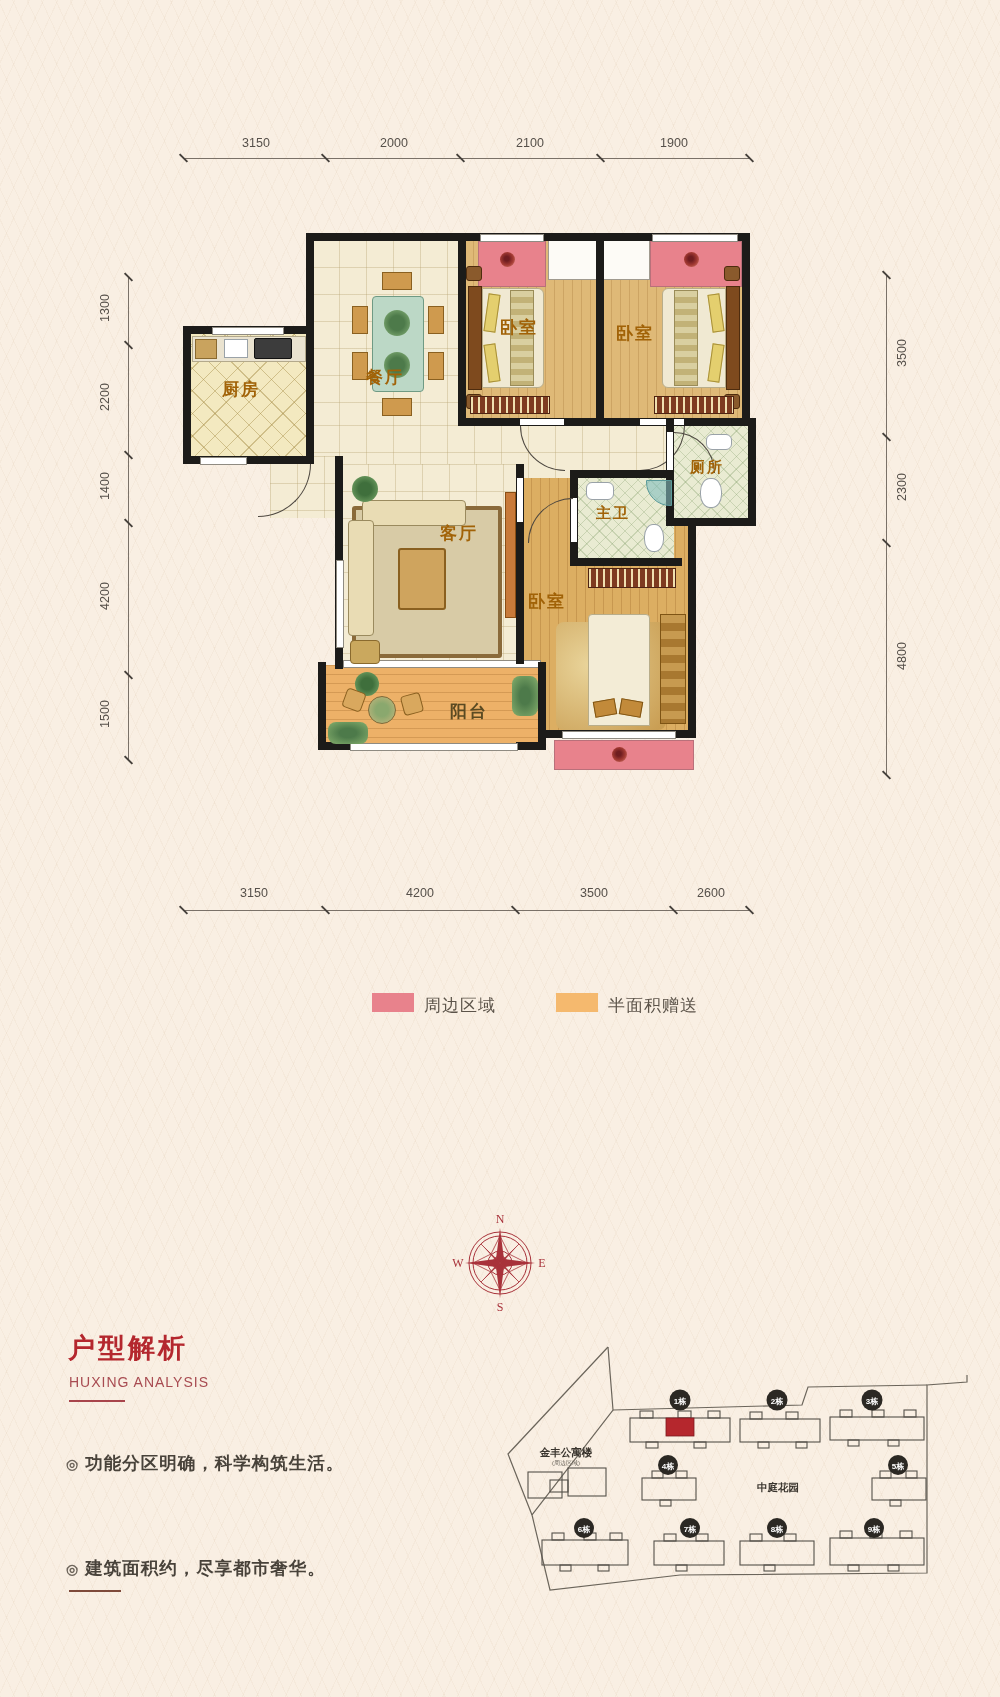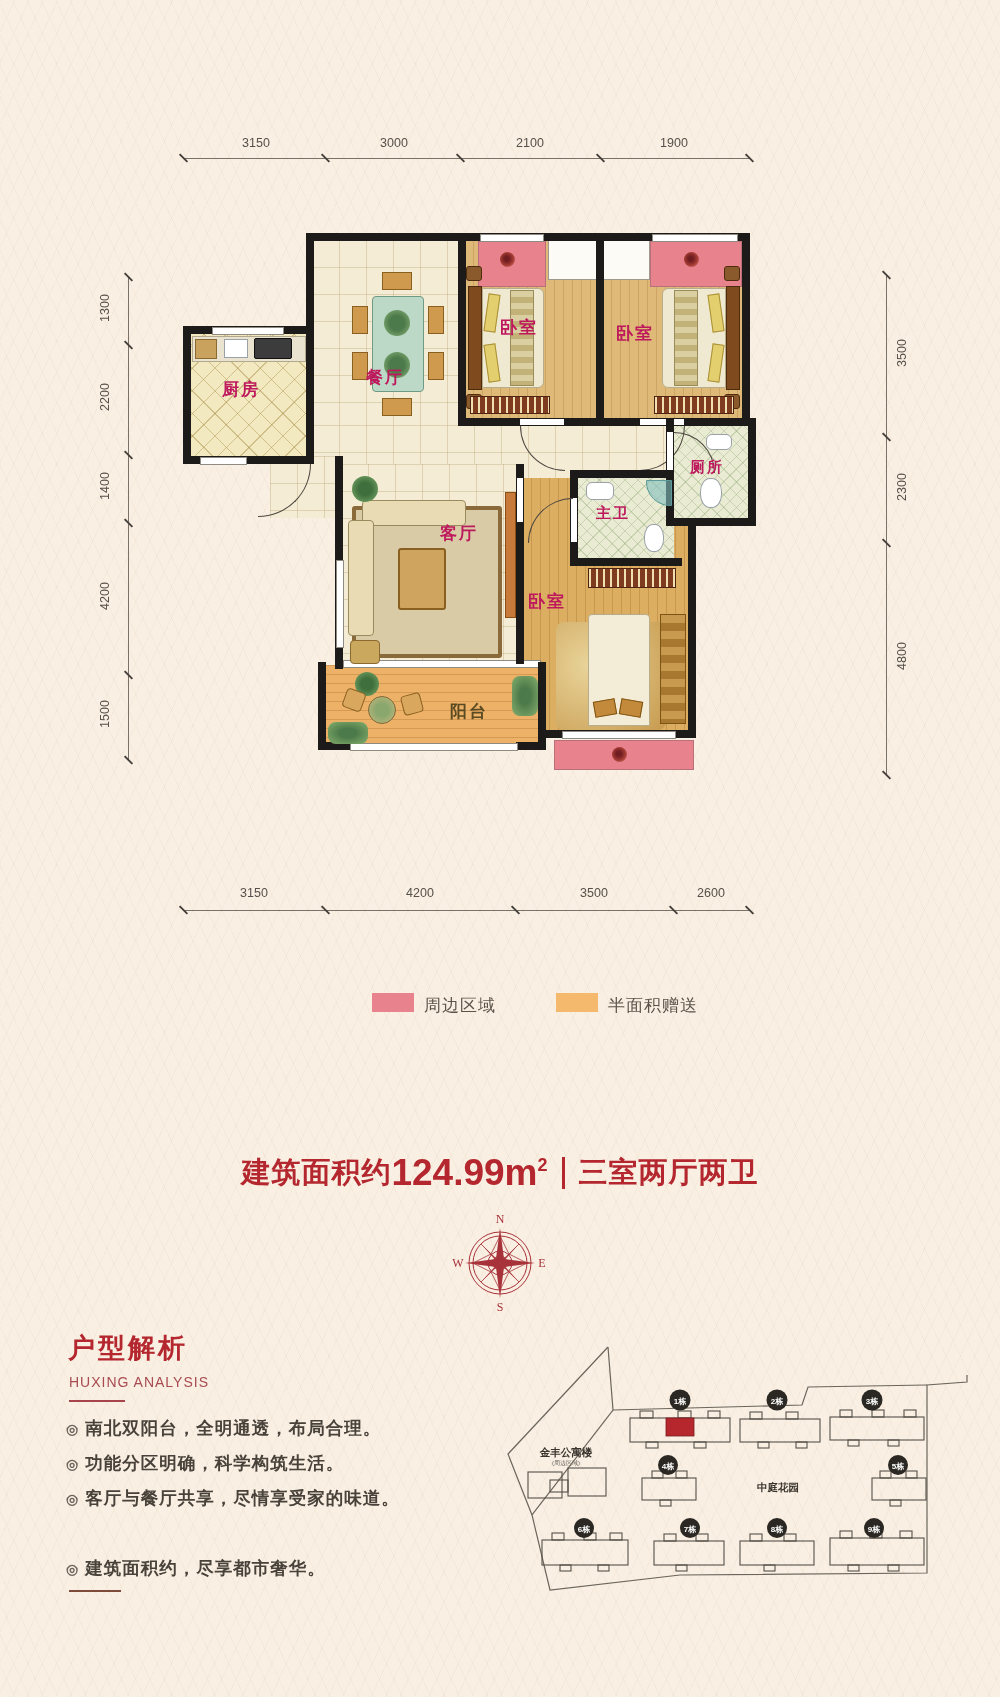--- a/index.html
+++ b/index.html
@@ -26,21 +26,21 @@
   .kitchenfloor{position:absolute;background:
       repeating-linear-gradient(45deg, rgba(165,140,70,.45) 0 1px, transparent 1px 16px),
       repeating-linear-gradient(-45deg, rgba(165,140,70,.45) 0 1px, transparent 1px 16px),#f3e9c0;}
   .bathfloor{position:absolute;background:
       repeating-linear-gradient(45deg, rgba(120,150,95,.28) 0 1px, transparent 1px 9px),
       repeating-linear-gradient(-45deg, rgba(120,150,95,.28) 0 1px, transparent 1px 9px),#e9ebd2;}
   .pinkzone{position:absolute;background:#e8828c;border:1px solid #b9707a;}
   .flower{position:absolute;width:15px;height:15px;border-radius:50%;
       background:radial-gradient(circle at 45% 45%, #6f1d20 20%, #a33a33 55%, #c4685c 80%);}
   .arc{position:absolute;border:1.5px solid #4c463f;background:transparent;}
-  .room-label{position:absolute;font-weight:700;color:#be185d;font-size:17px;letter-spacing:2px;white-space:nowrap;}
+  .room-label{position:absolute;font-weight:700;color:#a16207;font-size:17px;letter-spacing:2px;white-space:nowrap;}
   
   .dimline{position:absolute;background:#7a7168;}
   .tick{position:absolute;width:11px;height:2px;background:#46413b;transform:rotate(45deg);}
   .dim{position:absolute;font-size:12.5px;color:#56504a;width:64px;text-align:center;}
   .dimV{position:absolute;font-size:12.5px;color:#56504a;width:64px;text-align:center;transform:rotate(-90deg);}
   
   .furn{position:absolute;box-sizing:border-box;}
   .teeth{background:repeating-linear-gradient(to right,#f0e0b0 0 2px,#7e3b20 2px 7px),#7e3b20;border:1px solid #4e2312;}
   
   .legend-swatch{position:absolute;width:42px;height:19px;}
@@ -62,21 +62,21 @@
 
 <div class="page">
 
   <div class="dimline" style="left:183px;top:158px;width:566px;height:1px"></div>
   <div class="tick" style="left:178px;top:157px"></div>
   <div class="tick" style="left:320px;top:157px"></div>
   <div class="tick" style="left:455px;top:157px"></div>
   <div class="tick" style="left:595px;top:157px"></div>
   <div class="tick" style="left:744px;top:157px"></div>
   <div class="dim" style="left:224px;top:136px">3150</div>
-  <div class="dim" style="left:362px;top:136px">3000</div>
+  <div class="dim" style="left:362px;top:136px">2000</div>
   <div class="dim" style="left:498px;top:136px">2100</div>
   <div class="dim" style="left:642px;top:136px">1900</div>
 
   <div class="dimline" style="left:183px;top:910px;width:566px;height:1px"></div>
   <div class="tick" style="left:178px;top:909px"></div>
   <div class="tick" style="left:320px;top:909px"></div>
   <div class="tick" style="left:510px;top:909px"></div>
   <div class="tick" style="left:668px;top:909px"></div>
   <div class="tick" style="left:744px;top:909px"></div>
   <div class="dim" style="left:222px;top:886px">3150</div>
@@ -240,23 +240,20 @@
   <div class="room-label" style="left:596px;top:504px;font-size:15px">主卫</div>
   <div class="room-label" style="left:528px;top:590px">卧室</div>
   <div class="room-label" style="left:440px;top:522px">客厅</div>
   <div class="room-label" style="left:450px;top:700px;color:#5a4a22">阳台</div>
 
   <div class="legend-swatch" style="left:372px;top:993px;background:#e8828c"></div>
   <div class="legend-label" style="left:424px;top:994px">周边区域</div>
   <div class="legend-swatch" style="left:556px;top:993px;background:#f5b96e"></div>
   <div class="legend-label" style="left:608px;top:994px">半面积赠送</div>
 
-  <div class="sub-title" style="top:1152px">
-    <span class="t1">建筑面积约</span><span class="big">124.99m</span><sup>2</sup><span class="vbar"></span><span class="t1">三室两厅两卫</span>
-  </div>
 
   <svg class="abs" style="left:452px;top:1212px" width="96" height="102" viewBox="0 0 96 102">
     <g stroke="#a8323a" fill="none" stroke-width="1">
       <circle cx="48" cy="51" r="31"></circle>
       <circle cx="48" cy="51" r="27"></circle>
       <circle cx="48" cy="51" r="12"></circle>
       <circle cx="48" cy="51" r="7"></circle>
       <path d="M48,24 L57,42 M48,24 L39,42 M75,51 L57,60 M75,51 L57,42 M48,78 L39,60 M48,78 L57,60 M21,51 L39,42 M21,51 L39,60" stroke-width="0.8"></path>
       <path d="M29,32 L48,51 M67,32 L48,51 M67,70 L48,51 M29,70 L48,51" stroke-width="0.8"></path>
     </g>
@@ -274,23 +271,21 @@
       <text x="48" y="11">N</text>
       <text x="90" y="55">E</text>
       <text x="48" y="99">S</text>
       <text x="6" y="55">W</text>
     </g>
   </svg>
 
   <div class="an-title" style="left:68px;top:1330px">户型解析</div>
   <div class="an-sub" style="left:69px;top:1374px">HUXING ANALYSIS</div>
   <div class="an-rule" style="left:69px;top:1400px;width:56px"></div>
-  <div class="bullet-row" style="left:66px;top:1416px"><span class="b">◎</span><span>南北双阳台，全明通透，布局合理。</span></div>
   <div class="bullet-row" style="left:66px;top:1451px"><span class="b">◎</span><span>功能分区明确，科学构筑生活。</span></div>
-  <div class="bullet-row" style="left:66px;top:1486px"><span class="b">◎</span><span>客厅与餐厅共享，尽情享受家的味道。</span></div>
   <div class="bullet-row" style="left:66px;top:1556px"><span class="b">◎</span><span>建筑面积约，尽享都市奢华。</span></div>
   <div class="an-rule" style="left:69px;top:1590px;width:52px;background:#7e4a3a;height:1.5px"></div>
 
   <svg class="abs" style="left:480px;top:1248px" width="520" height="370" viewBox="0 0 520 370">
     <g stroke="#6b655b" fill="none" stroke-width="1.2">
       <path d="M128,99 L133,162 L52,267 L70,342 L200,327 L447,325 L447,137 L487,134 L487,127"></path>
       <path d="M133,162 L322,157 L328,139 L447,137"></path>
       <path d="M128,99 L28,206 L52,267"></path>
     </g>
 

